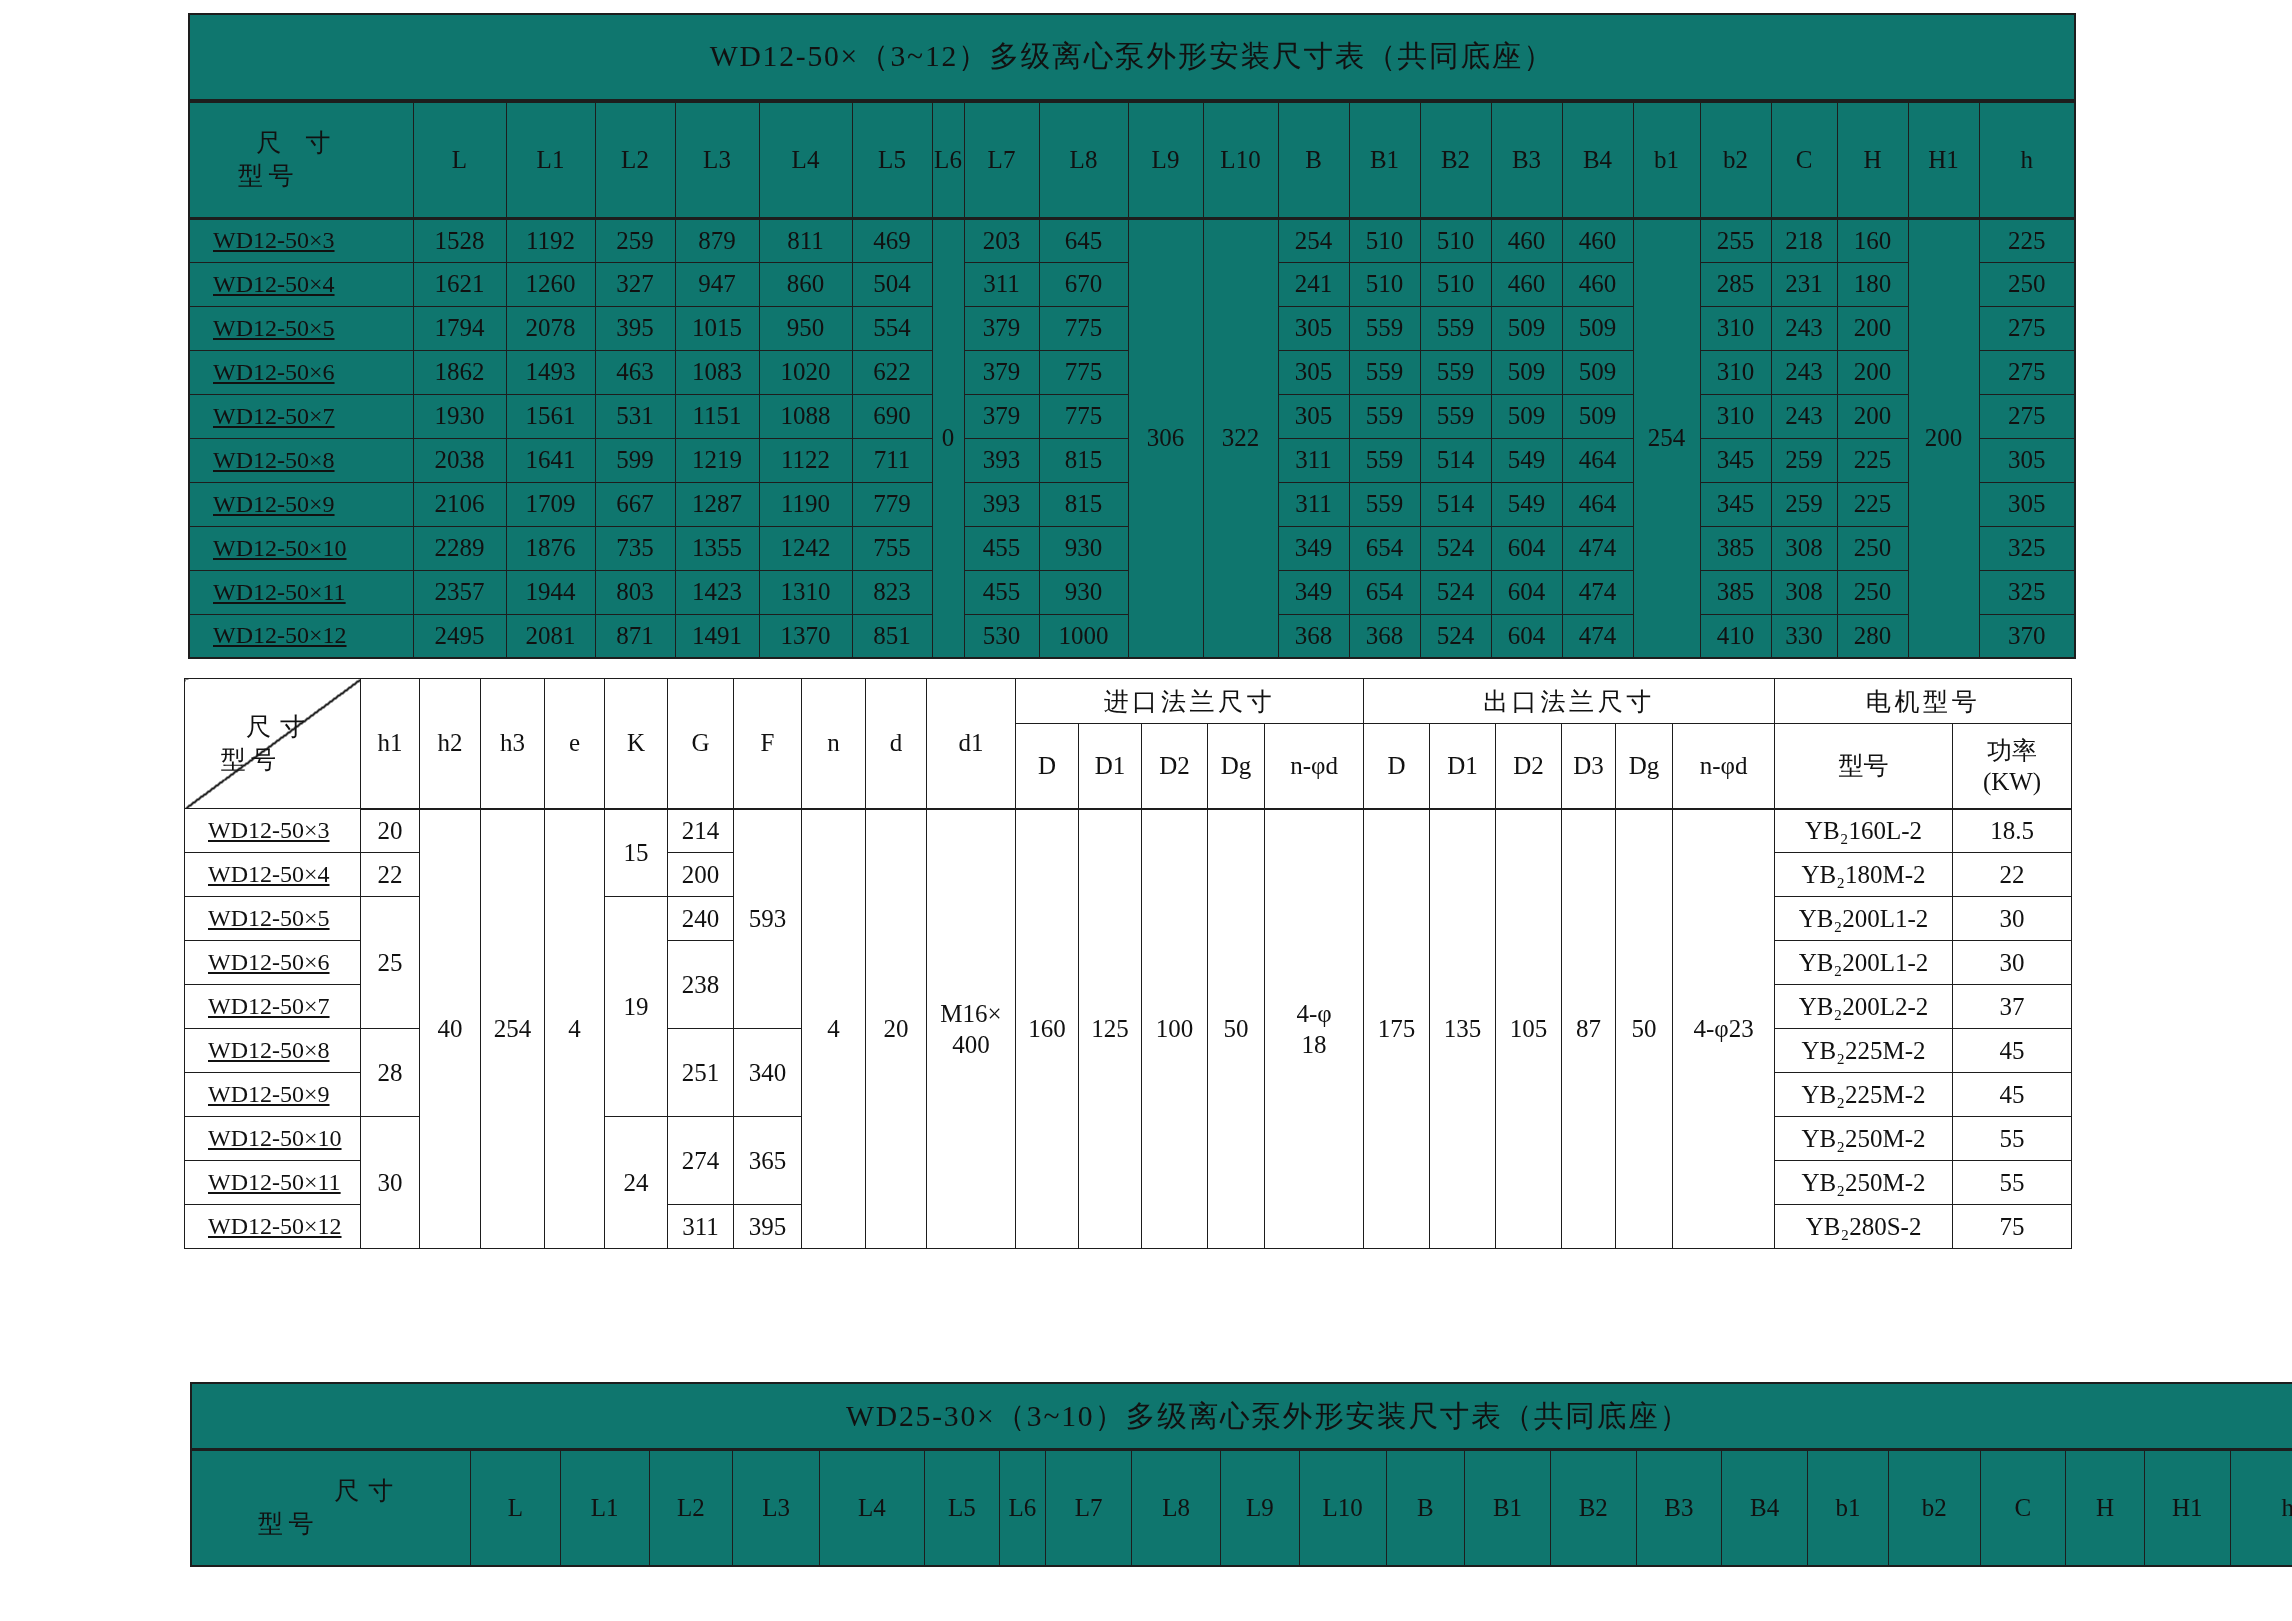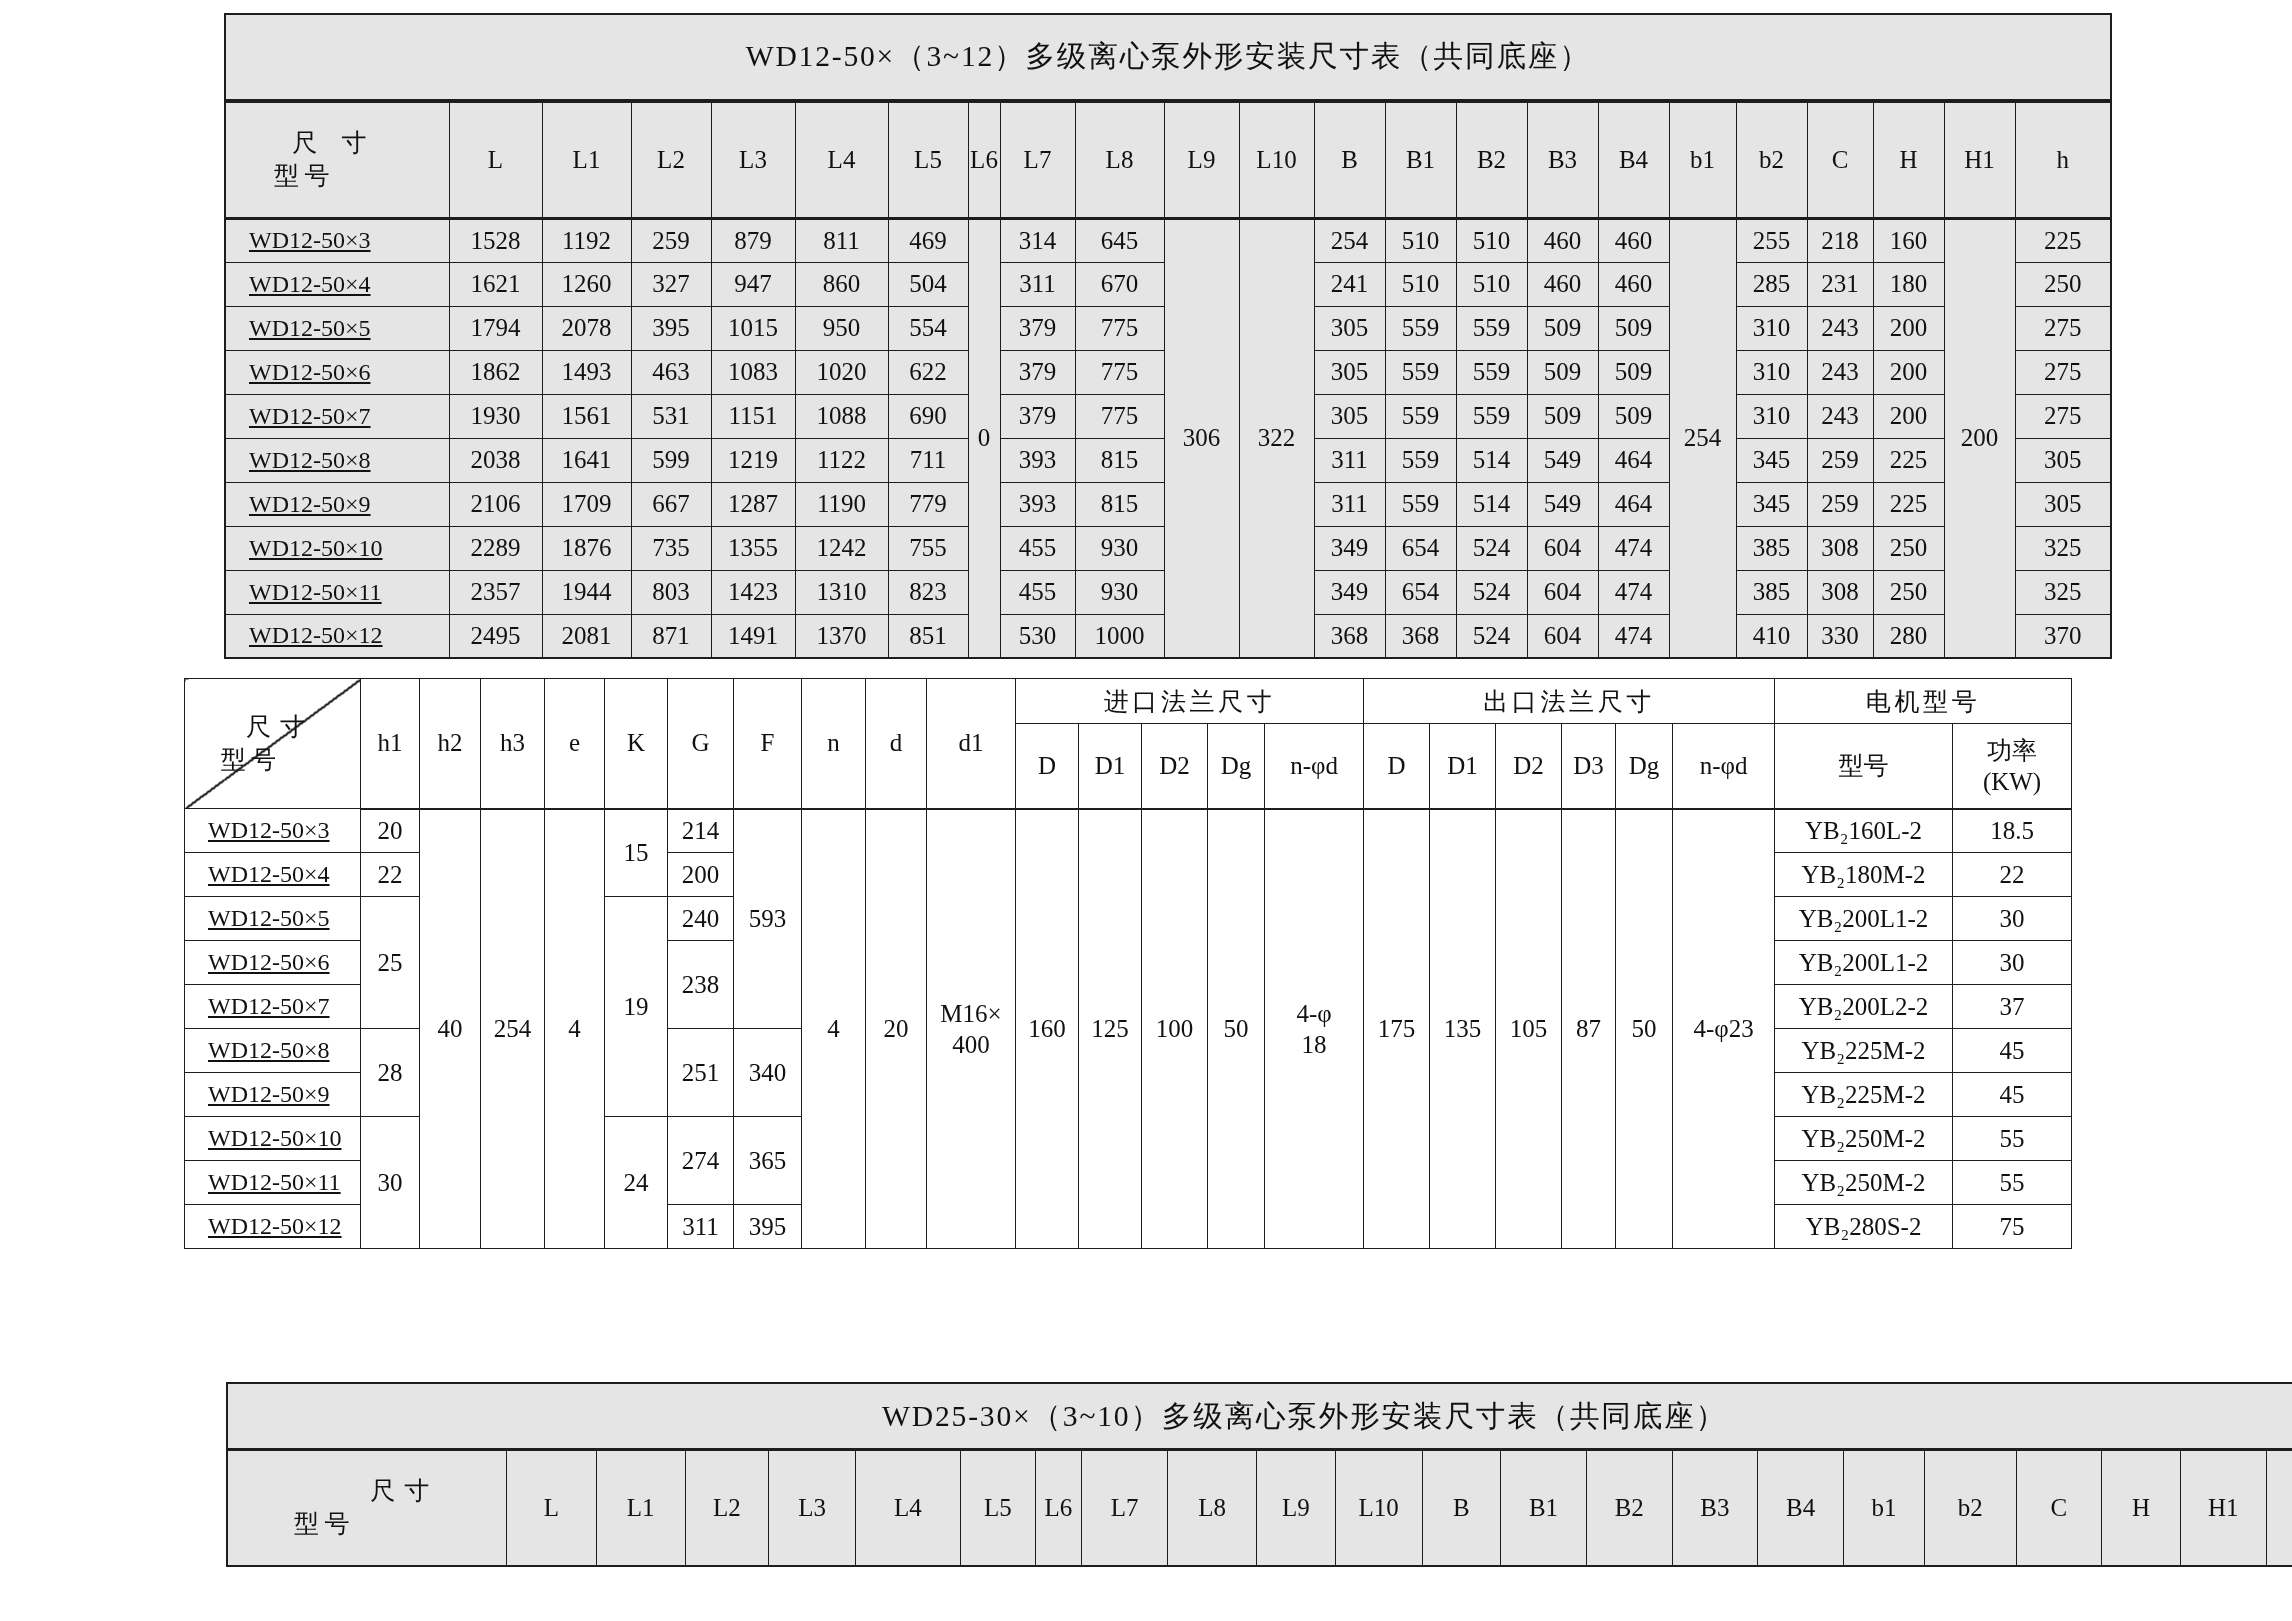--- a/index.html
+++ b/index.html
@@ -2,21 +2,21 @@
 <html style="font-size:14.3px"><head>
 <meta charset="utf-8">
 <style>
   html,body{margin:0;padding:0;}
   body{width:2293px;height:1621px;position:relative;background:#ffffff;
        font-family:"Liberation Serif","DejaVu Serif",serif;color:#111;}
   table{border-collapse:collapse;table-layout:fixed;position:absolute;}
   td,th{border:1.8px solid #1d1d1d;text-align:center;vertical-align:middle;
         font-weight:normal;font-size:25px;padding:0;overflow:hidden;
         font-family:"Liberation Serif","DejaVu Serif",serif;}
-  .cream{background:#e5e5e5;margin-left:36px;}
+  .cream{background:#0f766e;}
 
   
   #t1{left:188px;top:12.5px;width:1884px;border:2.7px solid #1d1d1d;}
   #t1 .title-cell{height:84px;font-size:29.6px;letter-spacing:1.8px;border-bottom:4.5px solid #1d1d1d;}
   #t1 tr.hdr th{height:75px;border-bottom:3.6px solid #1d1d1d;}
   #t1 tr.data{height:44px;}
 
   
   #t2{left:184px;top:678px;width:1887px;border:1.8px solid #1d1d1d;background:#fff;}
   #t2 tr.gh{height:45px;}
@@ -106,21 +106,21 @@
   </tr>
   <tr class="data">
     <td class="model-cell">WD12-50×3</td>
     <td>1528</td>
     <td>1192</td>
     <td>259</td>
     <td>879</td>
     <td>811</td>
     <td>469</td>
     <td rowspan="10">0</td>
-    <td>314</td>
+    <td>203</td>
     <td>645</td>
     <td rowspan="10">306</td>
     <td rowspan="10">322</td>
     <td>254</td>
     <td>510</td>
     <td>510</td>
     <td>460</td>
     <td>460</td>
     <td rowspan="10">254</td>
     <td>255</td>

